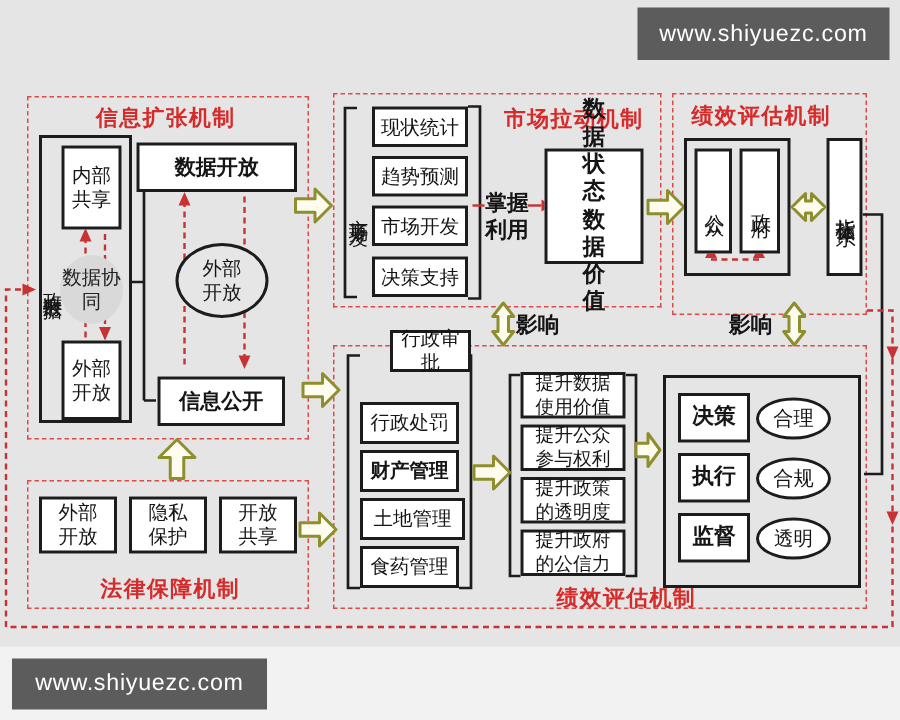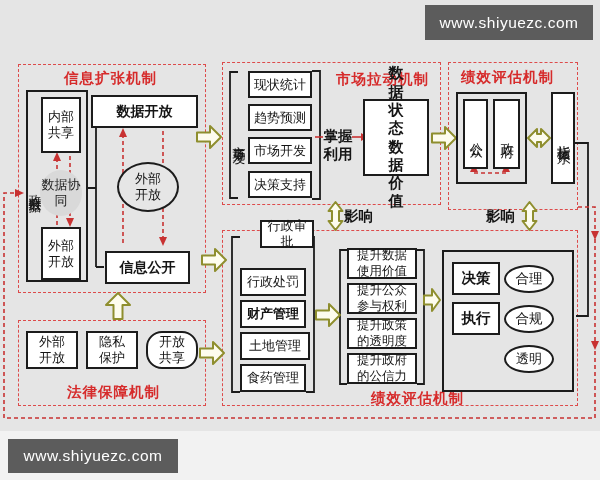--- a/index.html
+++ b/index.html
@@ -126,34 +126,35 @@
   <div class="box vtext z2" style="left:463px;top:99px;width:25px;height:70px;font-size:13.5px;">公众</div>
   <div class="box vtext z2" style="left:493px;top:99px;width:27px;height:70px;font-size:13.5px;">政府</div>
   <div class="box vtext z2" style="left:551px;top:92px;width:24px;height:92px;font-size:13.5px;">指标体系</div>
 
   <div class="lbl z2" style="left:344px;top:207px;">影响</div>
   <div class="lbl z2" style="left:486px;top:207px;">影响</div>
 
   <div class="sec-title z2" style="left:67px;top:383px;">法律保障机制</div>
   <div class="box z2" style="left:26px;top:331px;width:52px;height:38px;padding:0 10px;">外部开放</div>
   <div class="box z2" style="left:86px;top:331px;width:52px;height:38px;padding:0 10px;">隐私保护</div>
-  <div class="box z2" style="left:146px;top:331px;width:52px;height:38px;padding:0 10px;border-radius:16px;">开放共享</div>
+  <div class="box z2" style="left:146px;top:331px;width:52px;height:38px;padding:0 10px;">开放共享</div>
 
   <div class="sec-title z2" style="left:371px;top:389px;">绩效评估机制</div>
   <div class="box z2" style="left:240px;top:220px;width:54px;height:28px;margin-left:20px;">行政审批</div>
   <div class="box z2" style="left:240px;top:268px;width:66px;height:28px;">行政处罚</div>
   <div class="box z2" style="left:240px;top:300px;width:66px;height:28px;font-weight:bold;">财产管理</div>
   <div class="box z2" style="left:240px;top:332px;width:70px;height:28px;">土地管理</div>
   <div class="box z2" style="left:240px;top:364px;width:66px;height:28px;">食药管理</div>
 
   <div class="box z2" style="left:347px;top:248px;width:70px;height:31px;font-size:12.5px;padding:0 7px;">提升数据使用价值</div>
   <div class="box z2" style="left:347px;top:283px;width:70px;height:31px;font-size:12.5px;padding:0 7px;">提升公众参与权利</div>
   <div class="box z2" style="left:347px;top:318px;width:70px;height:31px;font-size:12.5px;padding:0 7px;">提升政策的透明度</div>
   <div class="box z2" style="left:347px;top:353px;width:70px;height:31px;font-size:12.5px;padding:0 7px;">提升政府的公信力</div>
 
   <div class="box z2" style="left:442px;top:250px;width:132px;height:142px;background:transparent;"></div>
   <div class="box z2" style="left:452px;top:262px;width:48px;height:33px;font-size:14.5px;font-weight:600;">决策</div>
   <div class="box ellipse z2" style="left:504px;top:265px;width:50px;height:28px;font-size:13.5px;">合理</div>
   <div class="box z2" style="left:452px;top:302px;width:48px;height:33px;font-size:14.5px;font-weight:600;">执行</div>
   <div class="box ellipse z2" style="left:504px;top:305px;width:50px;height:28px;font-size:13.5px;">合规</div>
+  <div class="box z2" style="left:452px;top:342px;width:48px;height:33px;font-size:14.5px;font-weight:600;">监督</div>
   <div class="box ellipse z2" style="left:504px;top:345px;width:50px;height:28px;font-size:13px;">透明</div>
 
 </div>
 
 </body></html>

